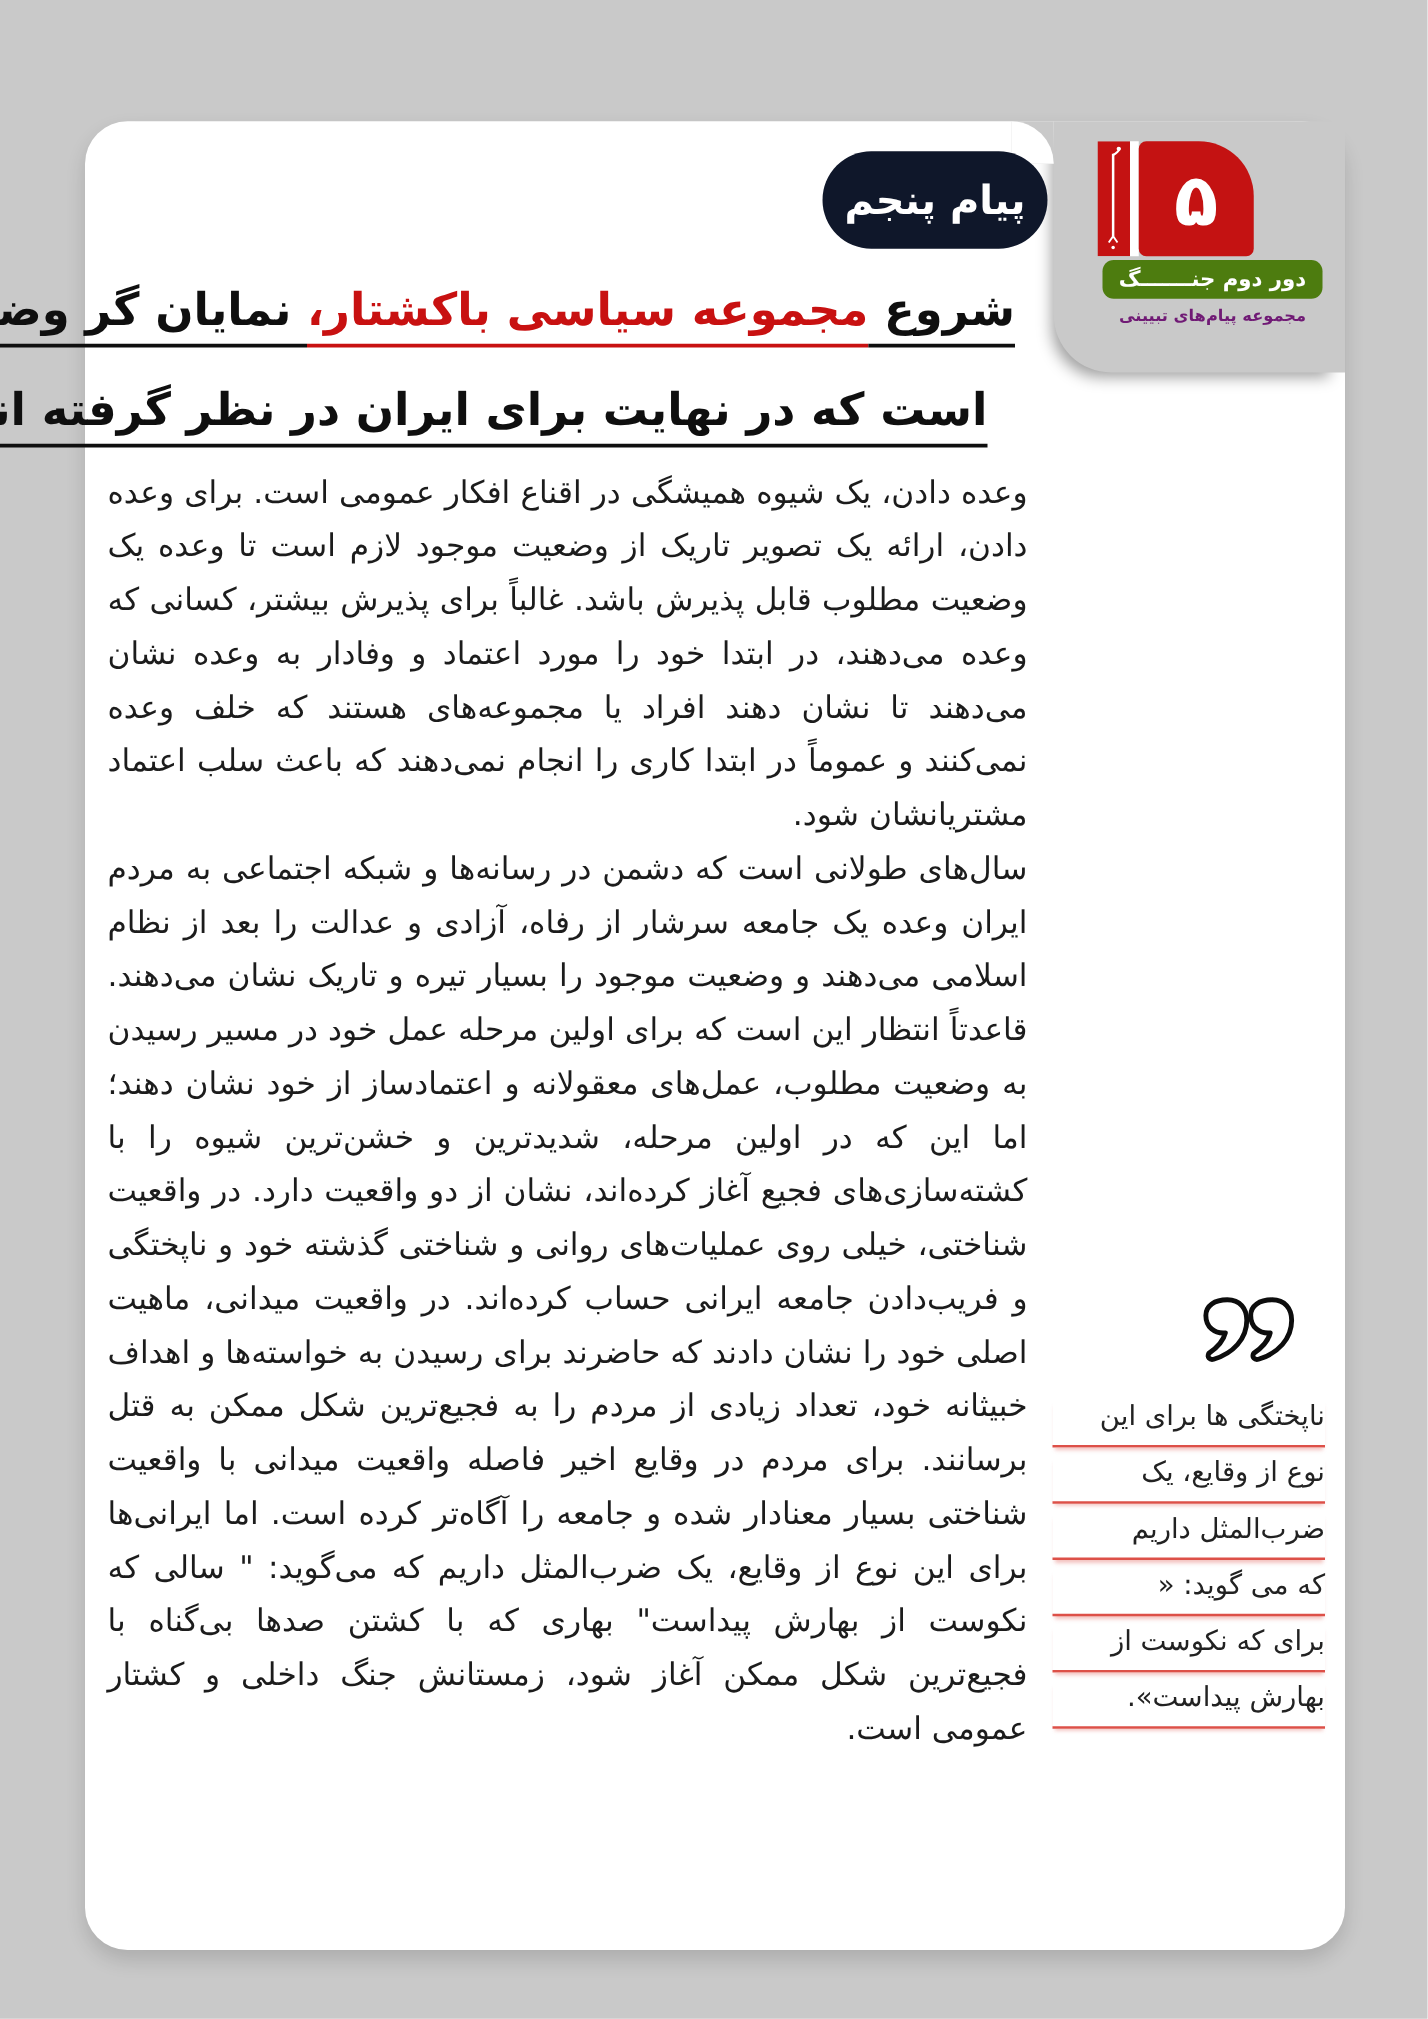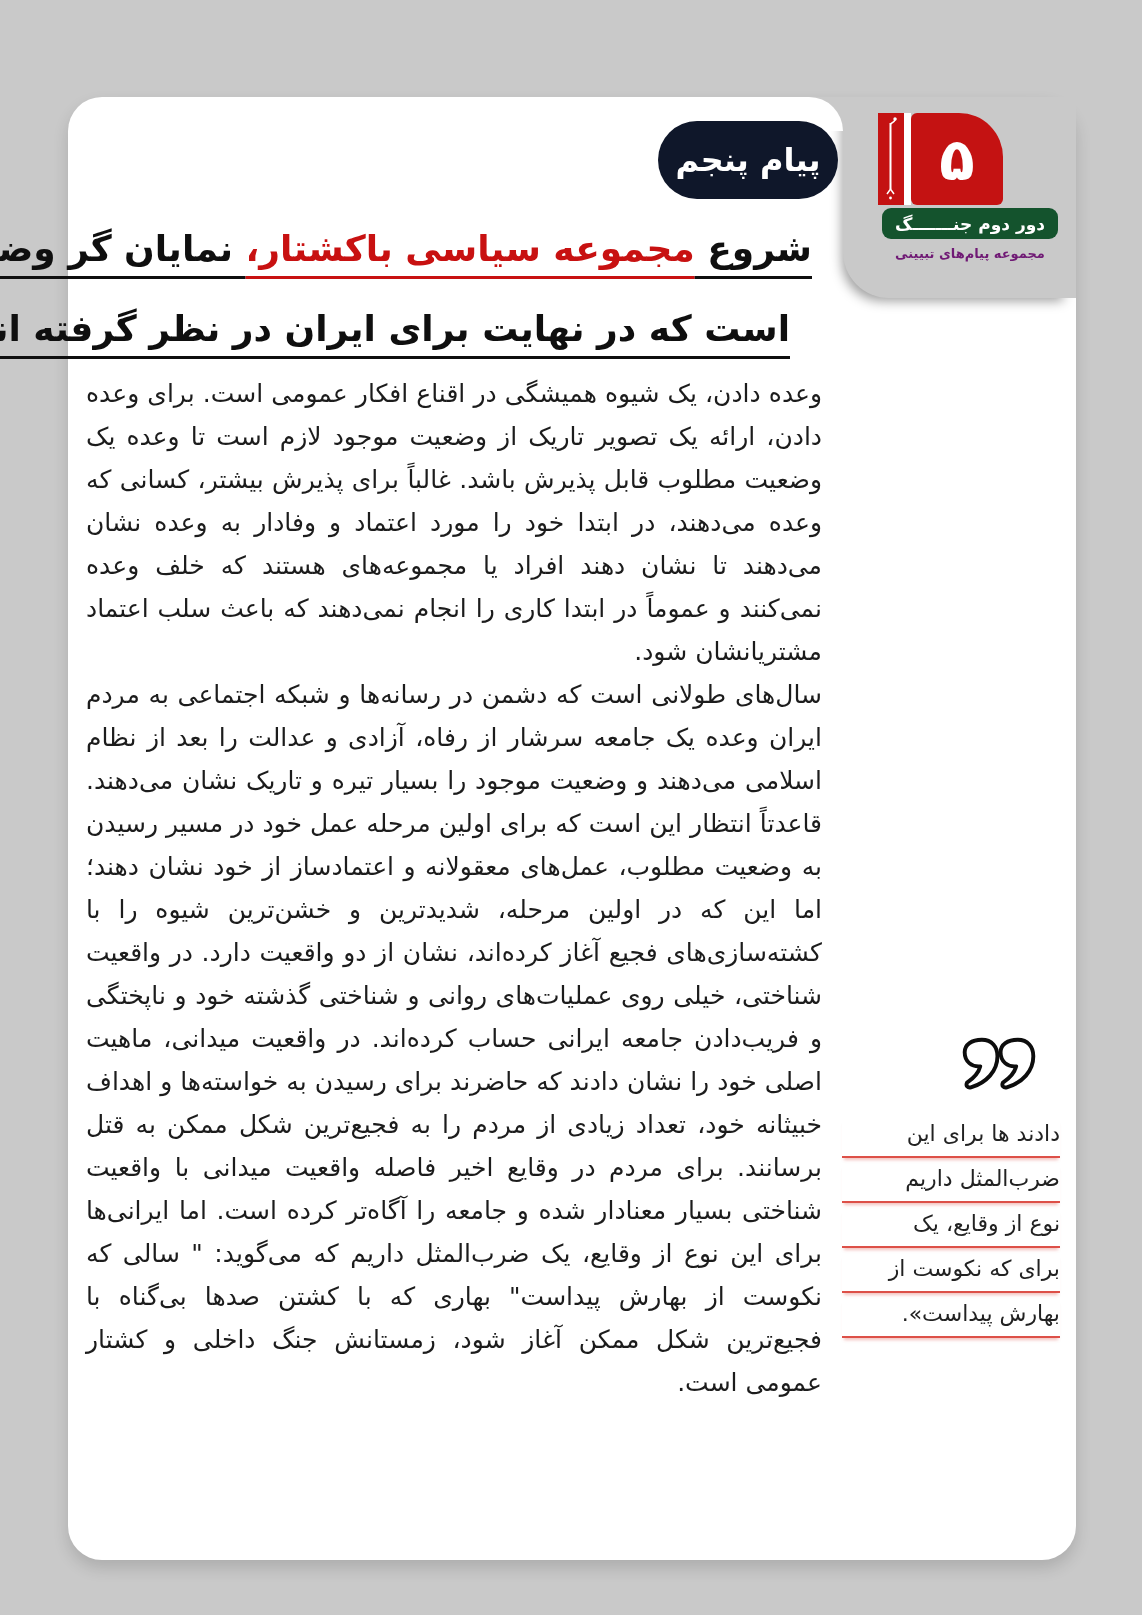--- a/index.html
+++ b/index.html
@@ -30,21 +30,21 @@
   .white-gap{position:absolute;left:61px;top:16px;width:7px;height:92px;background:#ffffff;}
   .number-box{
     position:absolute;left:68px;top:16px;width:92px;height:92px;
     background:#c41212;border-radius:6px 44px 6px 6px;
     display:flex;align-items:center;justify-content:center;
     color:#fff;font-size:58px;font-weight:bold;line-height:1;
     padding-top:2px;box-sizing:border-box;
   }
   .series-bar{
     position:absolute;left:39px;top:111px;width:176px;height:31px;
-    background:#14532d;border-radius:9px;
+    background:#4d7c0f;border-radius:9px;
     display:flex;align-items:center;justify-content:center;
     color:#fff;font-size:17px;font-weight:bold;direction:rtl;white-space:nowrap;
   }
   .series-sub{
     position:absolute;left:30px;top:146px;width:194px;
     text-align:center;direction:rtl;color:#701a75;
     font-size:13px;font-weight:bold;line-height:22px;
   }
   .pill{
     position:absolute;left:590px;top:24px;width:180px;height:78px;
@@ -129,21 +129,22 @@
   </div>
 
   <aside class="pullquote">
     <svg class="quote-icon" viewBox="0 0 100 70" xmlns="http://www.w3.org/2000/svg">
       <g fill="#ffffff" stroke="#0d0d0d" stroke-width="5" stroke-linejoin="round">
         <path d="M28 4 C41 4 48 13 48 25 C48 44 34 59 14 65 C10 66 7 63 9 59 C18 53 24 46 26 38 C15 39 6 32 6 20 C6 10 15 4 28 4 Z"></path>
         <path d="M74 4 C87 4 94 13 94 25 C94 44 80 59 60 65 C56 66 53 63 55 59 C64 53 70 46 72 38 C61 39 52 32 52 20 C52 10 61 4 74 4 Z"></path>
       </g>
     </svg>
     <div class="pq-lines">
-      <div class="pq-line">دادند ها برای این</div>
+      <div class="pq-line">ناپختگی ها برای این</div>
+      <div class="pq-line">نوع از وقایع، یک</div>
       <div class="pq-line">ضرب‌المثل داریم</div>
-      <div class="pq-line">نوع از وقایع، یک</div>
+      <div class="pq-line">که می گوید: «</div>
       <div class="pq-line">برای که نکوست از</div>
       <div class="pq-line">بهارش پیداست».</div>
     </div>
   </aside>
 
 </div>
 
 </body></html>

